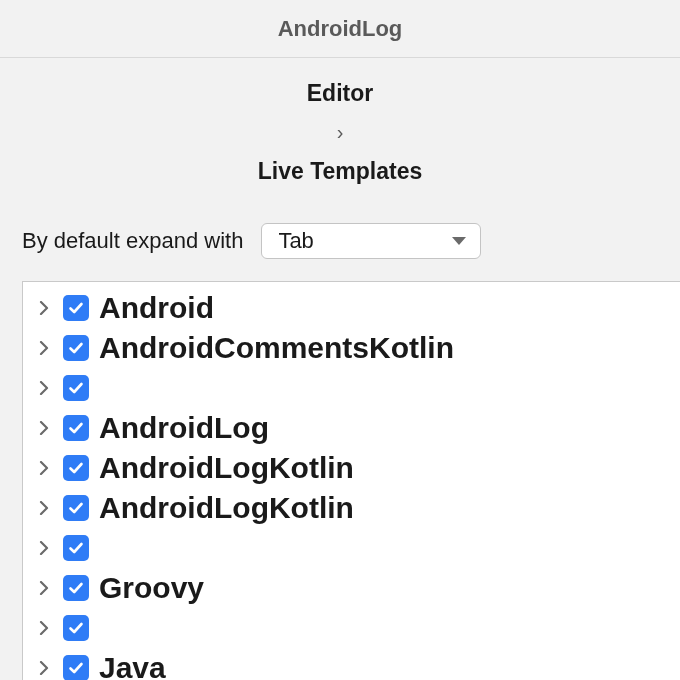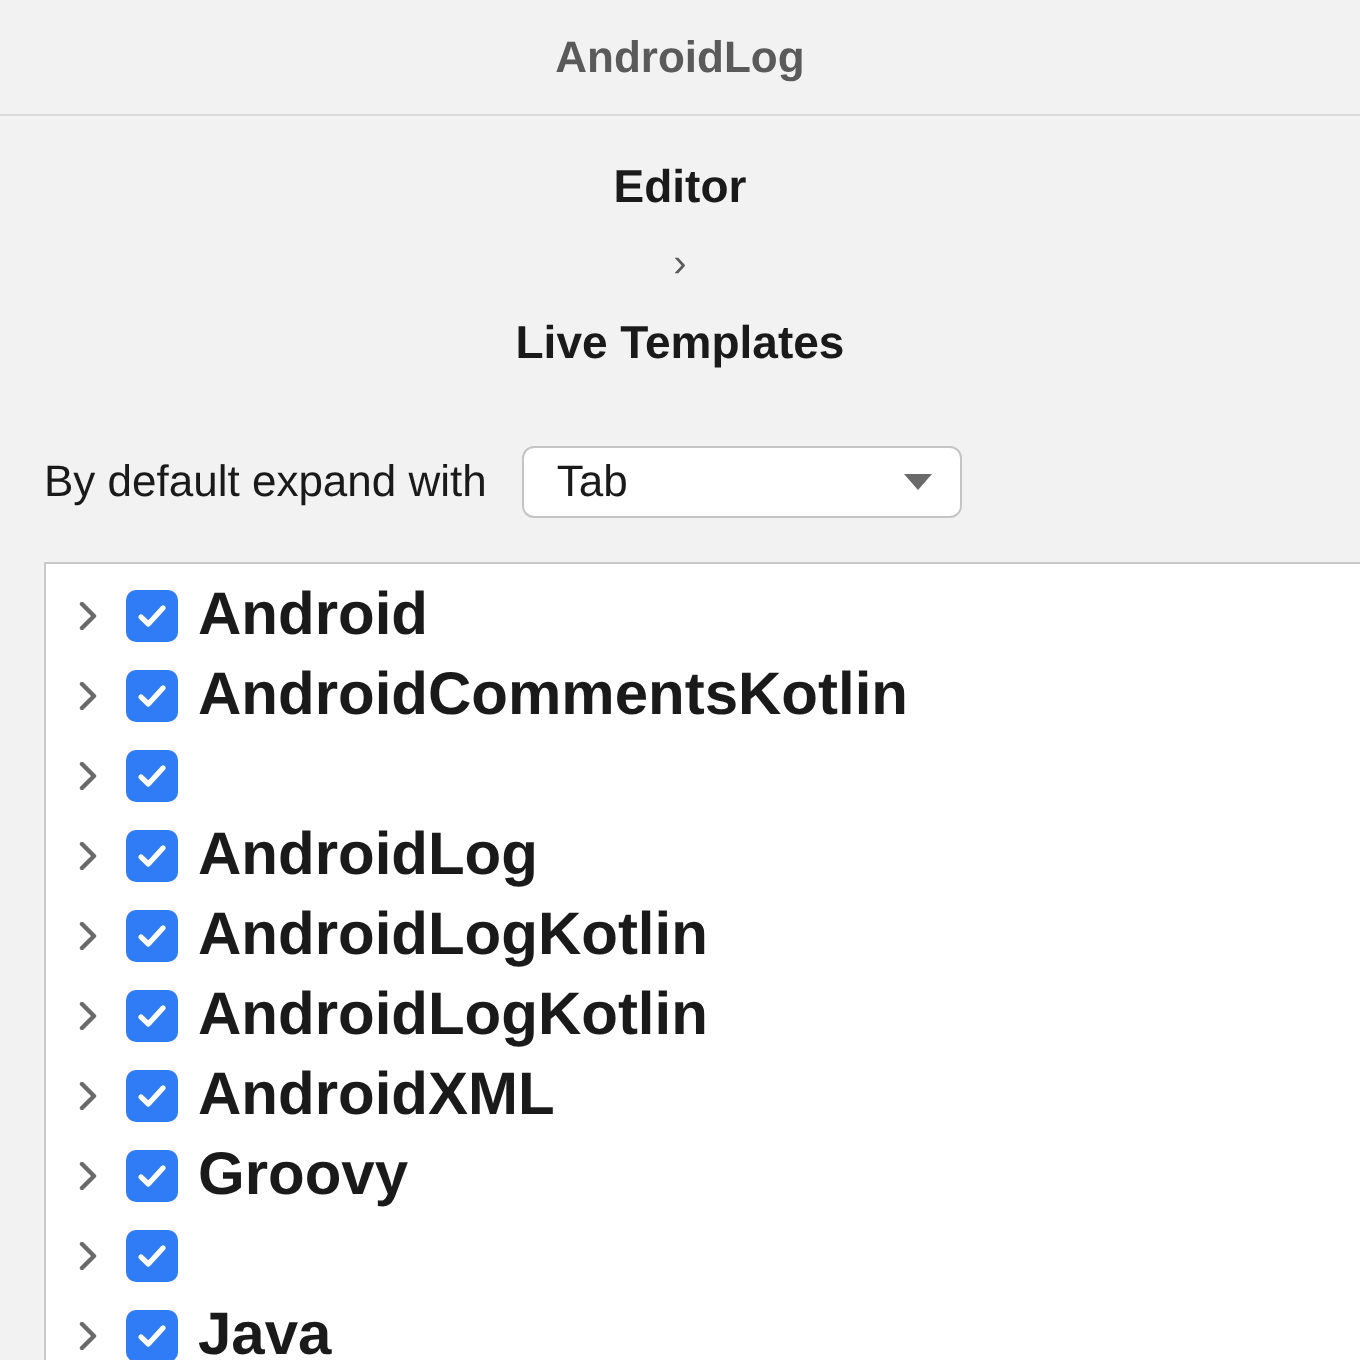--- a/index.html
+++ b/index.html
@@ -220,21 +220,20 @@
         <span class="disclosure">
           <svg width="10" height="14" viewBox="0 0 10 14">
             <path d="M2 1 L8 7 L2 13" fill="none" stroke="#6a6a6a" stroke-width="2.2" stroke-linecap="round" stroke-linejoin="round"></path>
           </svg>
         </span>
         <span class="checkbox">
           <svg width="18" height="18" viewBox="0 0 18 18">
             <path d="M3.5 9.5 L7.2 13 L14.5 5" fill="none" stroke="#ffffff" stroke-width="2.6" stroke-linecap="round" stroke-linejoin="round"></path>
           </svg>
         </span>
-        <span class="row-label">AndroidXML</span>
       </div>
       <div class="tree-row">
         <span class="disclosure">
           <svg width="10" height="14" viewBox="0 0 10 14">
             <path d="M2 1 L8 7 L2 13" fill="none" stroke="#6a6a6a" stroke-width="2.2" stroke-linecap="round" stroke-linejoin="round"></path>
           </svg>
         </span>
         <span class="checkbox">
           <svg width="18" height="18" viewBox="0 0 18 18">
             <path d="M3.5 9.5 L7.2 13 L14.5 5" fill="none" stroke="#ffffff" stroke-width="2.6" stroke-linecap="round" stroke-linejoin="round"></path>

